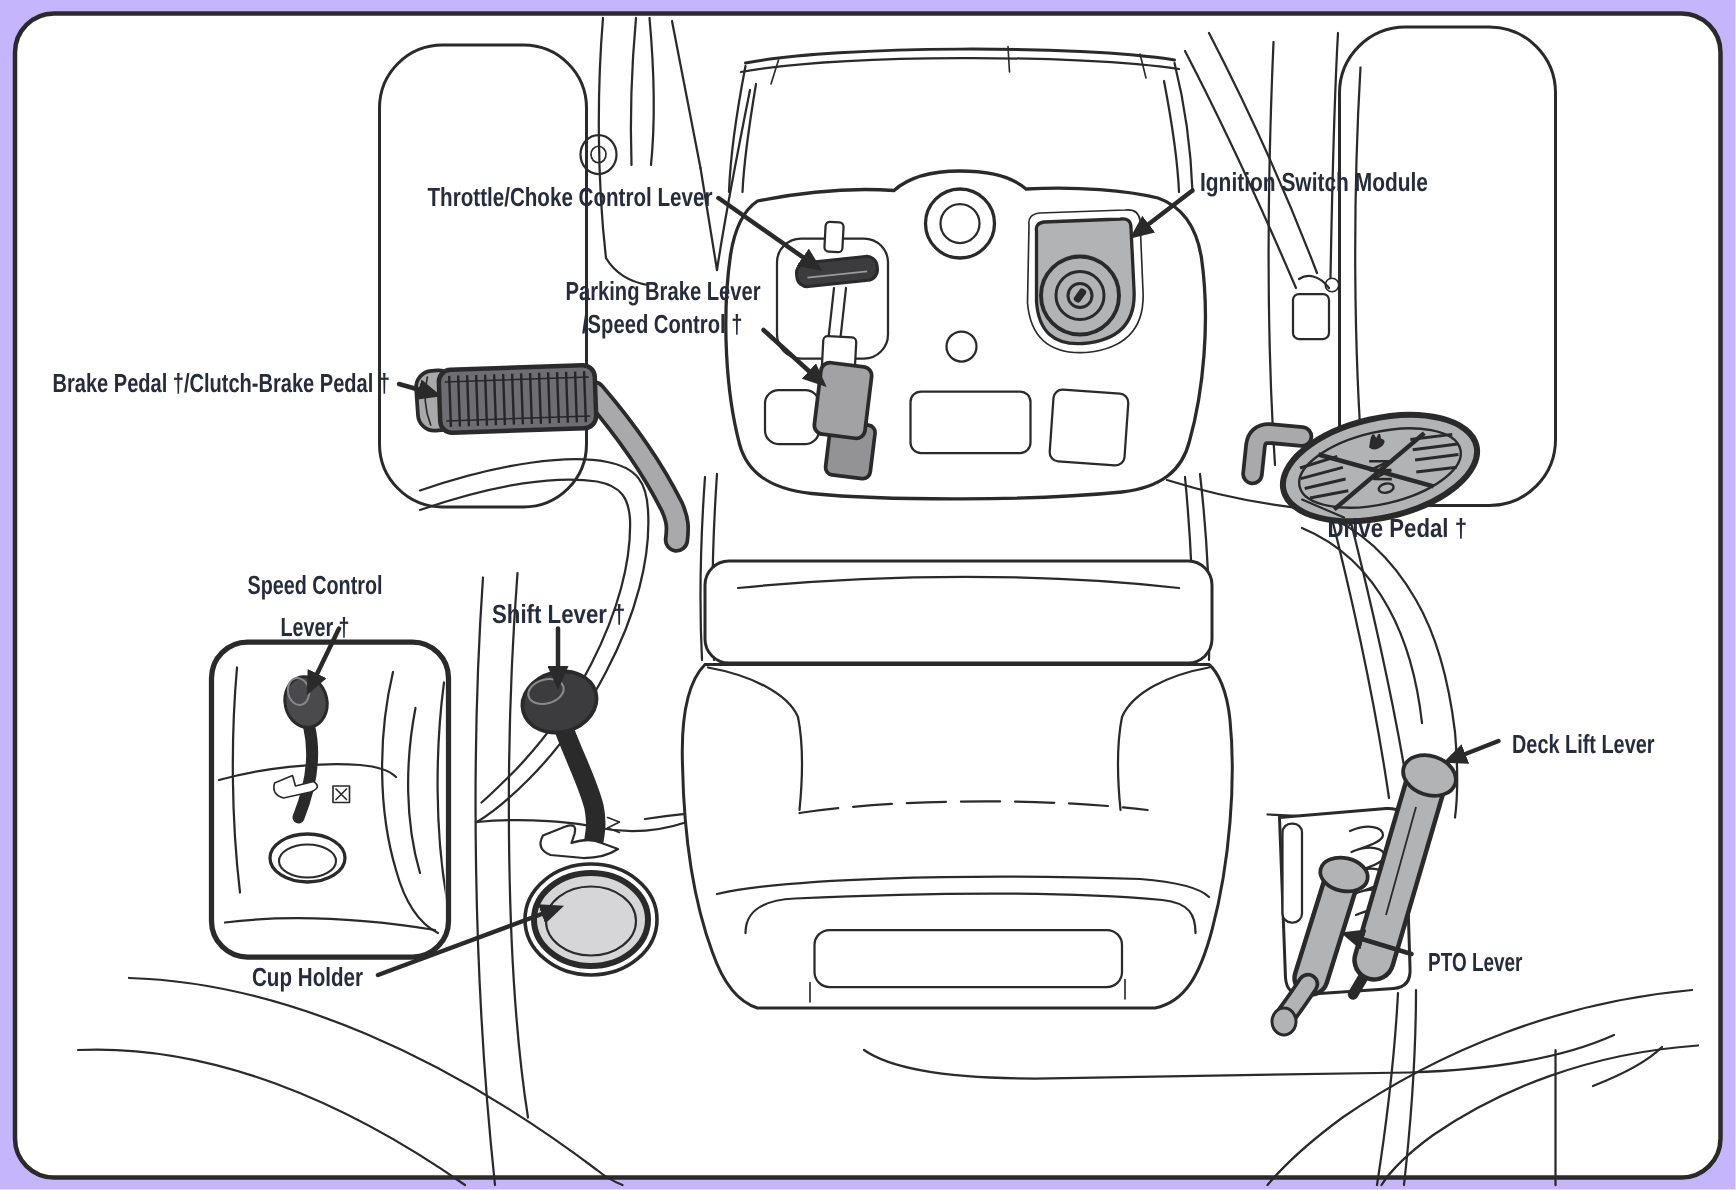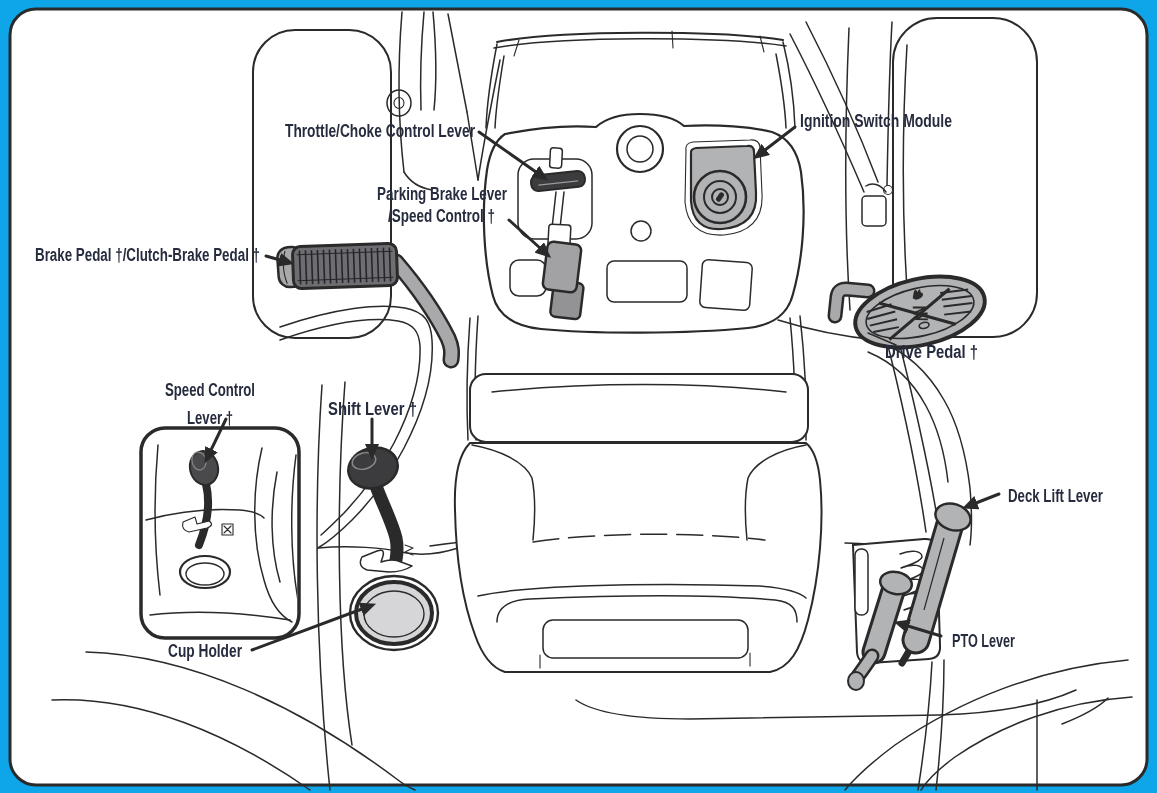--- a/index.html
+++ b/index.html
@@ -4,21 +4,21 @@
 <style>
   :root{
     --ink:#2b2a2a;
     --label-text:#262c3e;
     --part-gray:#b2b3b5;
     --dark-gray:#4a4a4c;
     --light-gray:#d6d6d8;
     --pedal-gray:#6e6e72;
   }
   html,body{margin:0;padding:0;background:#fff;}
-  .page{width:1157px;height:793px;position:relative;background:#0ea5e9;overflow:hidden;}
+  .page{width:1157px;height:793px;position:relative;background:#c4b5fd;overflow:hidden;}
   svg{display:block;width:1157px;height:793px;}
   .ln{fill:none;stroke:var(--ink);stroke-width:2;stroke-linecap:round;stroke-linejoin:round;}
   .ln-thin{fill:none;stroke:var(--ink);stroke-width:1.5;stroke-linecap:round;stroke-linejoin:round;}
   .ln-hair{fill:none;stroke:var(--ink);stroke-width:1.1;stroke-linecap:round;stroke-linejoin:round;}
   .wfill{fill:#fff;}
   .gray{fill:var(--part-gray);}
   .darkgray{fill:var(--dark-gray);}
   .lightgray{fill:var(--light-gray);}
   .knob{fill:#3c3c3e;}
   .label{font-family:"Liberation Sans","DejaVu Sans",sans-serif;font-weight:bold;font-size:17.5px;fill:var(--label-text);}

